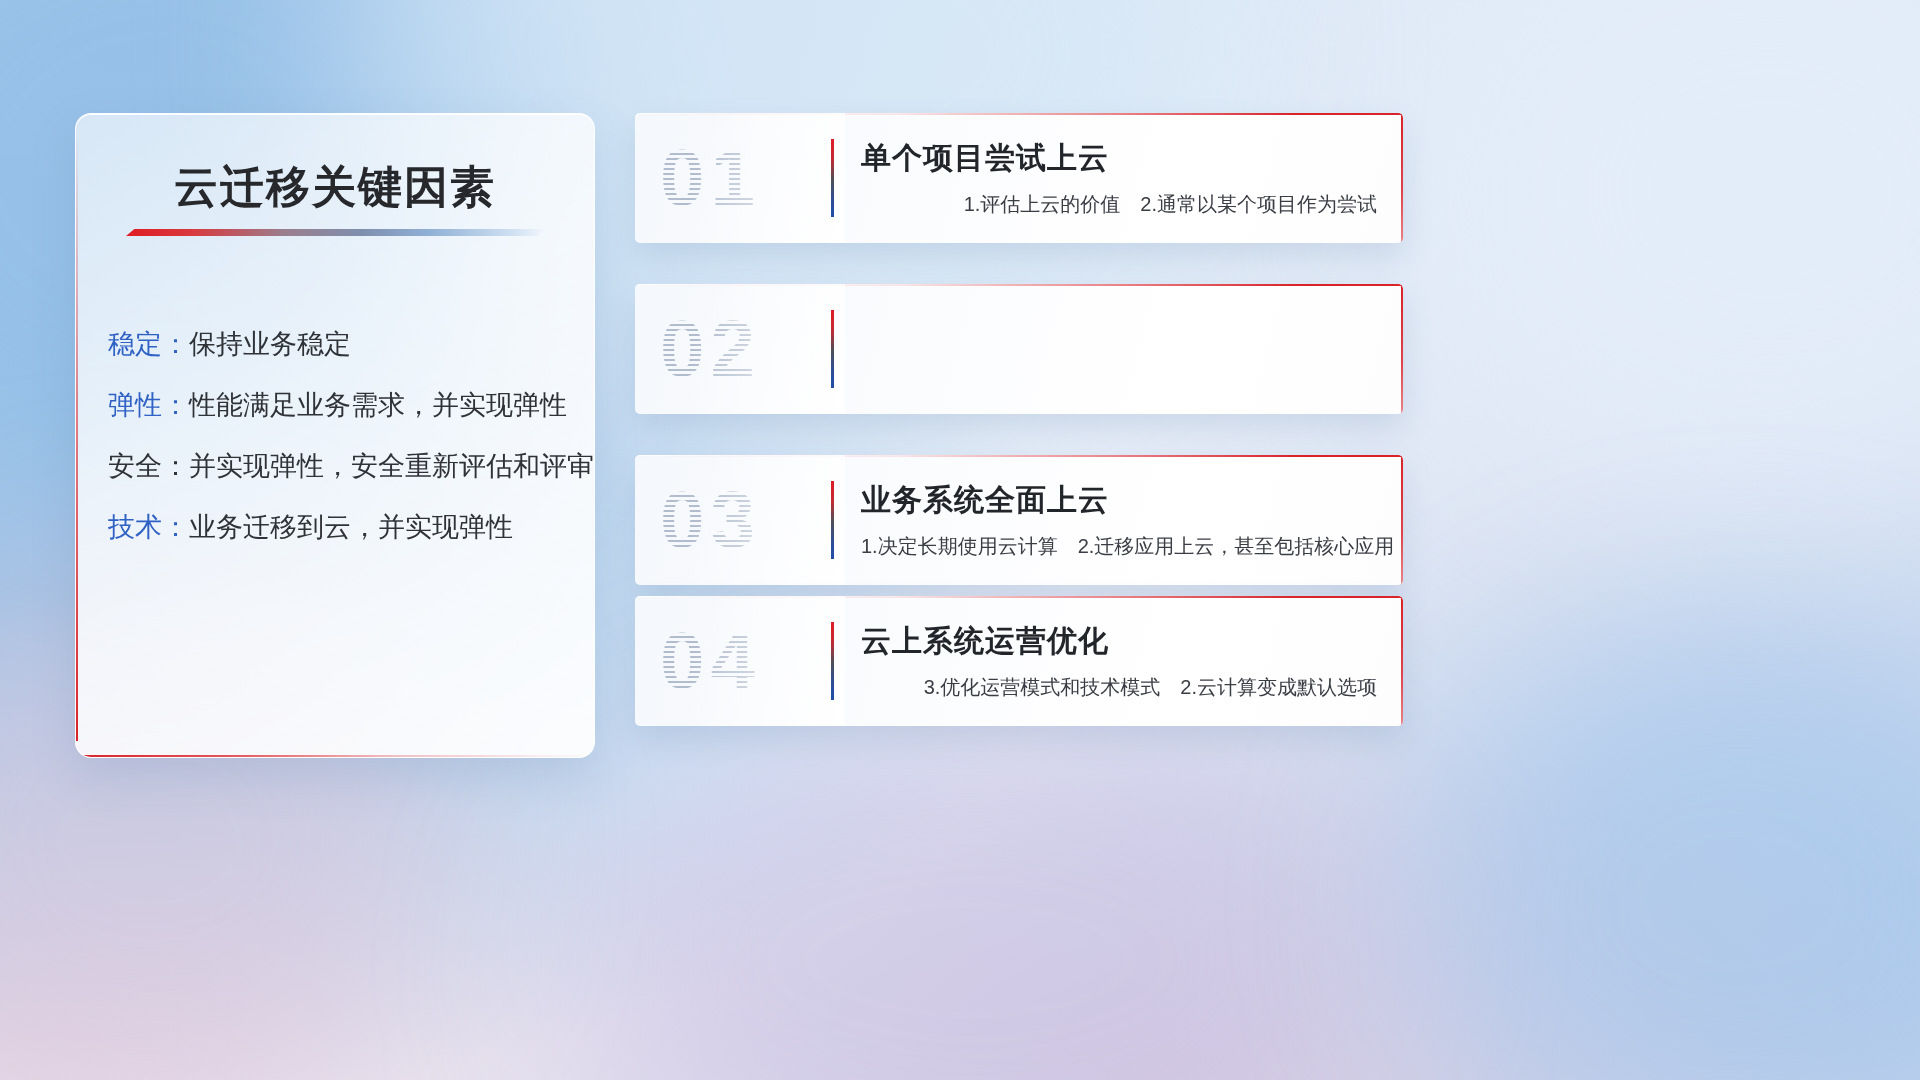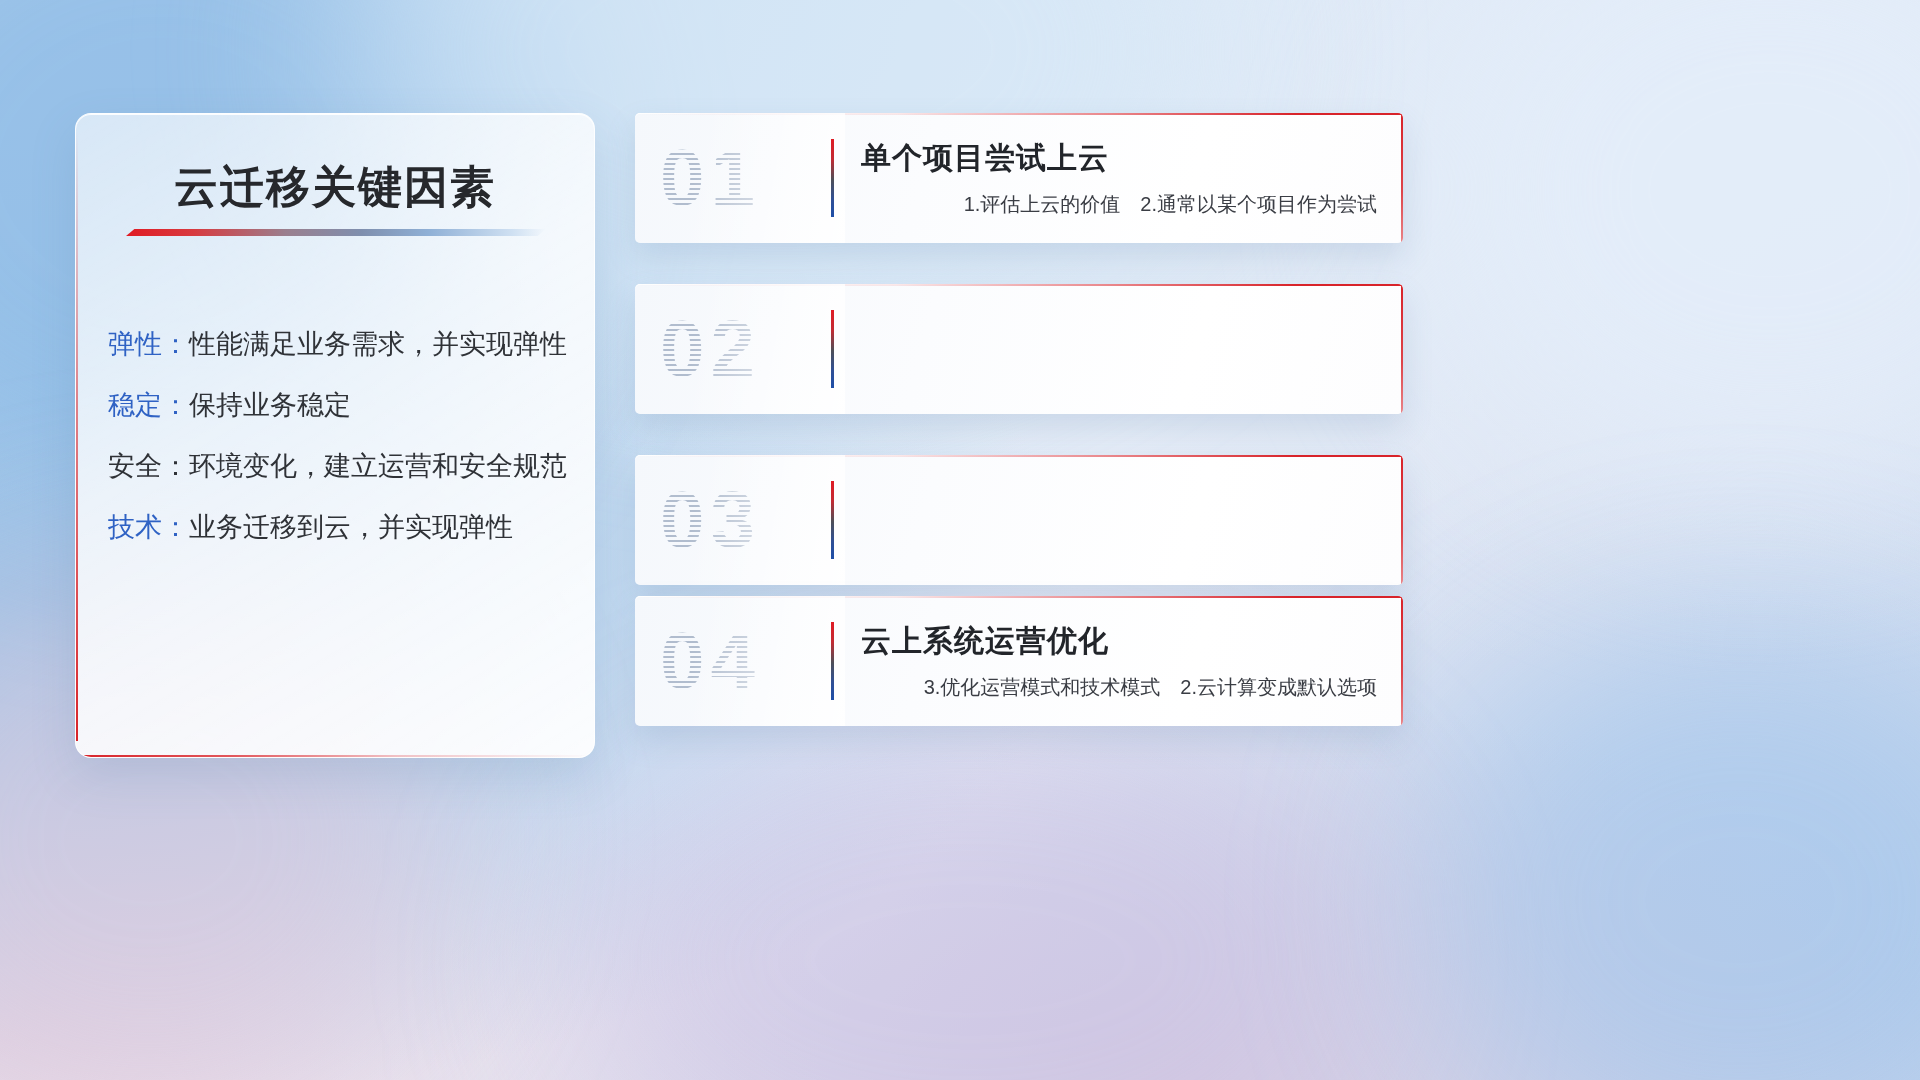--- a/index.html
+++ b/index.html
@@ -136,27 +136,27 @@
 </div>
 
 <div id="stage">
 
   <div class="left-card">
     <div class="lc-title">云迁移关键因素</div>
     <div class="lc-rule"></div>
 
     <div class="lc-list">
       <div class="lc-item">
+        <span class="k">稳定：</span><span>保持业务稳定</span>
+      </div>
+      <div class="lc-item">
         <span class="k">弹性：</span><span>性能满足业务需求，并实现弹性</span>
       </div>
       <div class="lc-item">
-        <span class="k">稳定：</span><span>保持业务稳定</span>
-      </div>
-      <div class="lc-item">
-        <span class="k dark">安全：</span><span>环境变化，建立运营和安全规范</span>
+        <span class="k dark">安全：</span><span>并实现弹性，安全重新评估和评审</span>
       </div>
       <div class="lc-item">
         <span class="k">技术：</span><span>业务迁移到云，并实现弹性</span>
       </div>
     </div>
   </div>
 
   <div class="r-card c1">
     <div class="r-num-wrap">
       <div class="r-num">01</div>
@@ -173,20 +173,24 @@
       <div class="r-num">02</div>
     </div>
     <div class="r-bar"></div>
   </div>
 
   <div class="r-card c3">
     <div class="r-num-wrap">
       <div class="r-num">03</div>
     </div>
     <div class="r-bar"></div>
+    <div class="r-body">
+      <div class="r-title">业务系统全面上云</div>
+      <div class="r-desc">1.决定长期使用云计算　2.迁移应用上云，甚至包括核心应用</div>
+    </div>
   </div>
 
   <div class="r-card c4">
     <div class="r-num-wrap">
       <div class="r-num">04</div>
     </div>
     <div class="r-bar"></div>
     <div class="r-body">
       <div class="r-title">云上系统运营优化</div>
       <div class="r-desc">3.优化运营模式和技术模式　2.云计算变成默认选项</div>

